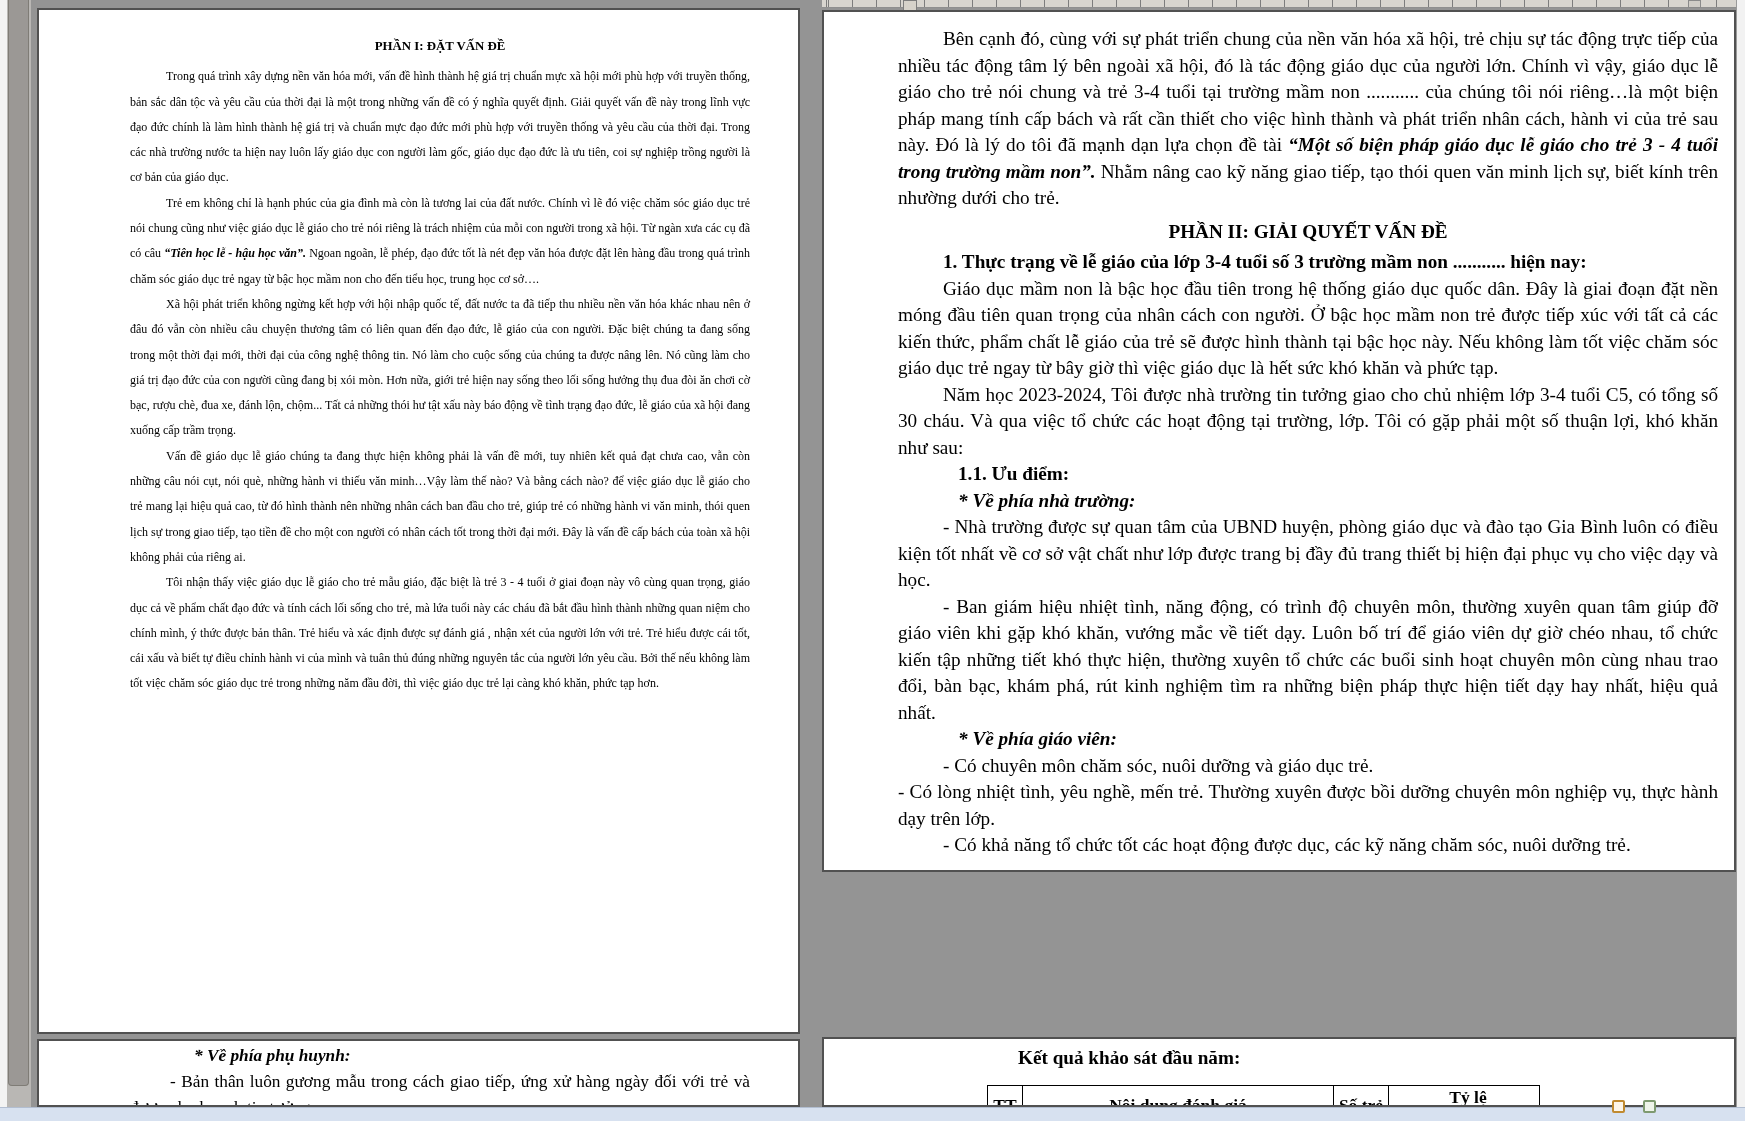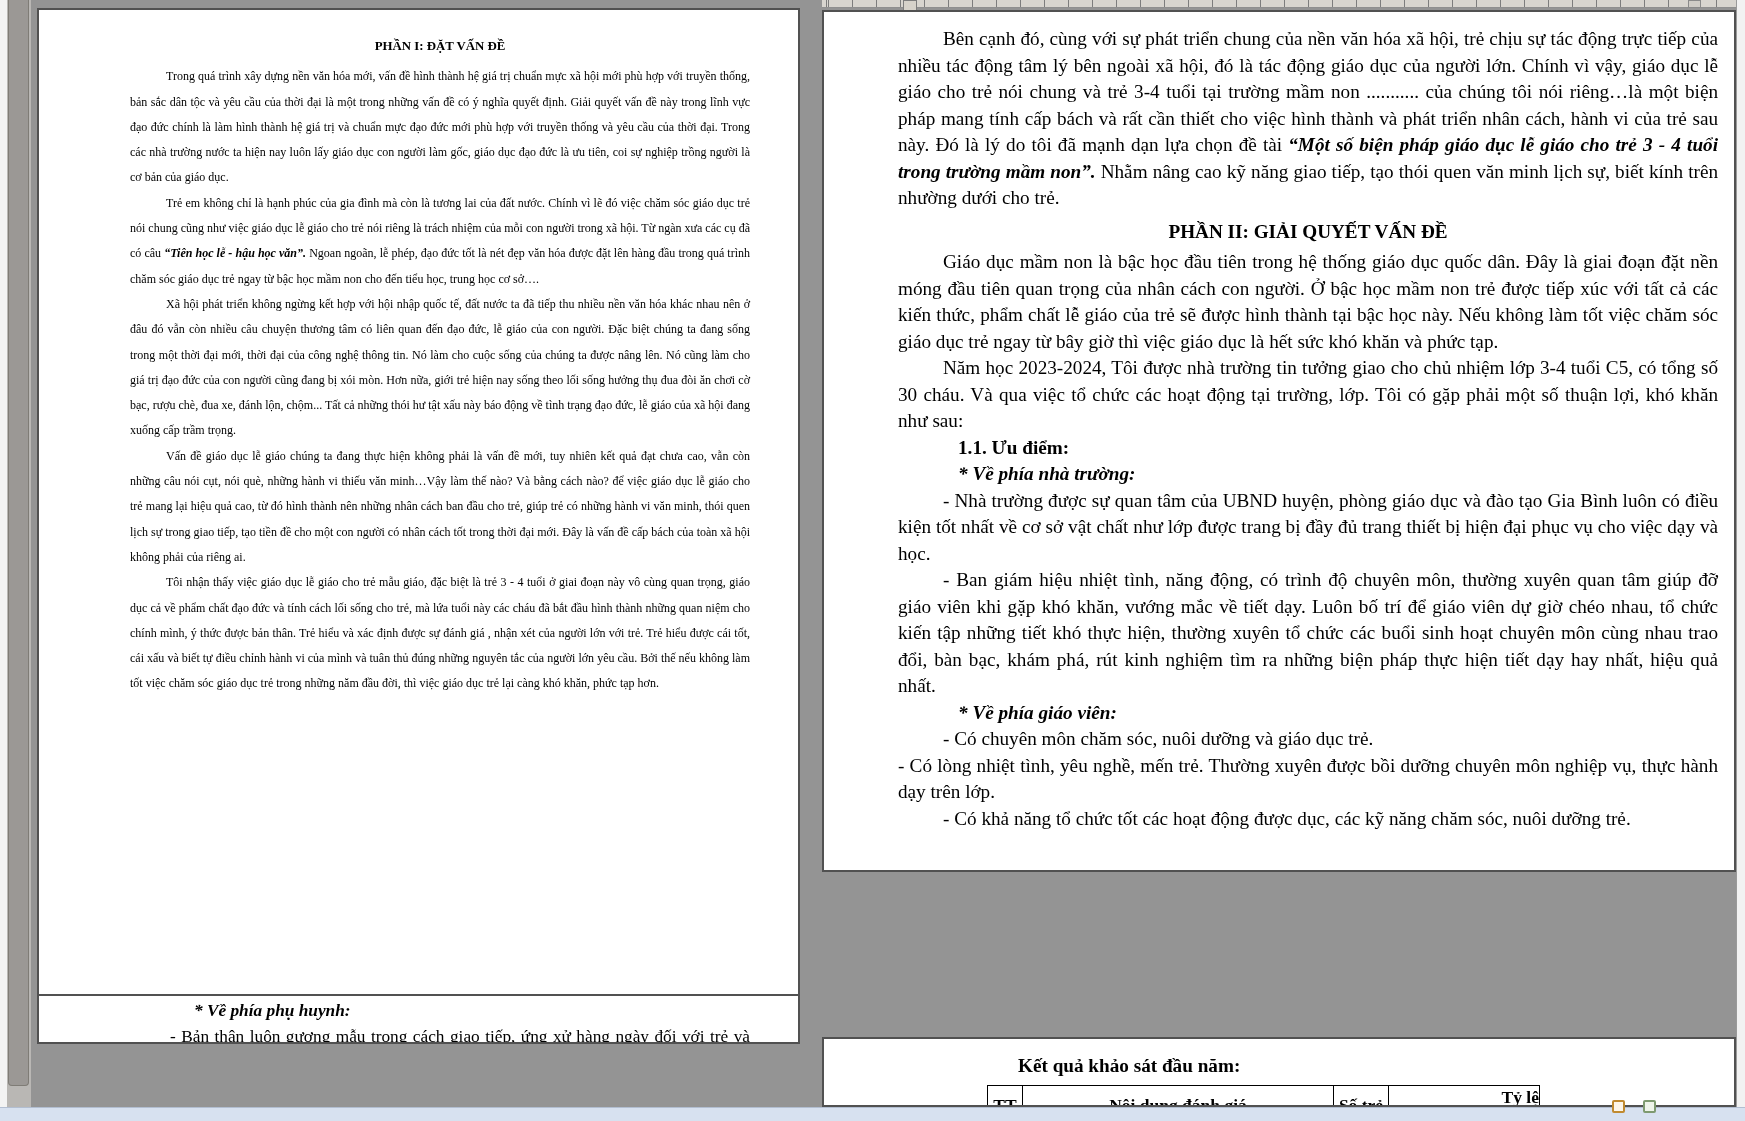--- a/index.html
+++ b/index.html
@@ -31,48 +31,48 @@
     position:absolute;left:903px;top:0;width:14px;height:12px;
     background:#d6d2ca;border:1px solid #7d7d7d;box-sizing:border-box;
   }
   .ruler-box{
     position:absolute;left:1688px;top:0;width:13px;height:8px;
     background:#cfccc6;border:1px solid #8a8a8a;box-sizing:border-box;
   }
   
   .page{position:absolute;background:#fff;border:2px solid #515151;box-sizing:border-box;overflow:hidden;}
   #pageA{left:37px;top:8px;width:763px;height:1026px;}
-  #pageC{left:37px;top:994px;width:763px;height:50px;text-decoration:underline;}
+  #pageC{left:37px;top:1039px;width:763px;height:68px;text-decoration:underline;}
   #pageB{left:822px;top:10px;width:914px;height:862px;}
   #pageD{left:822px;top:1037px;width:914px;height:70px;}
   .content{position:absolute;}
   #contentA{left:91px;top:24px;width:620px;font-size:12px;line-height:25.3px;--ind:36px;--indlg:64px;}
   #contentC{left:91px;top:2px;width:620px;font-size:17.3px;line-height:26px;--ind:40px;--indlg:64px;}
   #contentB{left:74px;top:14px;width:820px;font-size:19.2px;line-height:26.5px;--ind:45px;--indlg:60px;}
   #contentD{left:74px;top:6px;width:820px;font-size:19.2px;line-height:26.5px;--ind:45px;--indlg:60px;}
   
   .par{margin:0;text-align:justify;}
   .par.ind{text-indent:var(--ind);}
   .par.ind-lg{text-indent:var(--indlg);}
   .par.p-b{font-weight:bold;}
   .par.title{text-align:center;font-weight:bold;font-size:1.07em;margin-bottom:5px;text-indent:0;}
   .par.center-b{text-align:center;font-weight:bold;margin:7px 0 4px;text-indent:0;}
   .r-bi{font-weight:bold;font-style:italic;}
   
-  .survey-heading{font-weight:bold;text-indent:120px;text-align:left;margin-top:8px;}
+  .survey-heading{font-weight:bold;text-indent:120px;text-align:left;}
   .survey-table{
     position:absolute;left:163px;top:46px;width:553px;height:26px;
     border:1px solid #000;box-sizing:border-box;display:flex;overflow:hidden;
     font-size:17.5px;line-height:18px;font-weight:bold;
   }
   .survey-table .cell{border-right:1px solid #000;box-sizing:border-box;padding-top:10px;text-align:center;}
   .survey-table .c1{width:35px;}
   .survey-table .c2{width:311px;}
   .survey-table .c3{width:55px;}
-  .survey-table .c4{flex:1;border-right:none;padding:0;position:relative;text-align:right;}
+  .survey-table .c4{flex:1;border-right:none;padding:0;position:relative;text-align:center;}
   .survey-table .c4 .sub{height:21px;border-bottom:1px solid #000;box-sizing:border-box;padding:2px 0 0 8px;}
   
   .taskbar{position:absolute;left:0;top:1107px;width:1745px;height:14px;background:#d7e1f0;border-top:1px solid #b2bed1;box-sizing:border-box;}
   .ticon{position:absolute;width:13px;height:13px;border-radius:2px;box-sizing:border-box;background:#fdf6ea;}
   #ticon1{left:1612px;top:1100px;border:2px solid #c08a30;}
   #ticon2{left:1643px;top:1100px;border:2px solid #7e9a70;background:#eef4ea;}
 </style>
 </head>
 <body>
 
@@ -102,20 +102,21 @@
     <div class="content" id="contentC">
         <div class="par ind-lg"><span class="r-bi">* Về phía phụ huynh:</span></div>
         <div class="par ind"><span>- Bản thân luôn gương mẫu trong cách giao tiếp, ứng xử hàng ngày đối với trẻ và được phụ huynh tin tưởng</span></div>
       </div>
   </div>
 
   <div class="page" id="pageB">
     <div class="content" id="contentB">
         <div class="par ind"><span>Bên cạnh đó, cùng với sự phát triển chung của nền văn hóa xã hội, trẻ chịu sự tác động trực tiếp của nhiều tác động tâm lý bên ngoài xã hội, đó là tác động giáo dục của người lớn. Chính vì vậy, giáo dục lễ giáo cho trẻ nói chung và trẻ 3-4 tuổi tại trường mầm non ........... của chúng tôi nói riêng…là một biện pháp mang tính cấp bách và rất cần thiết cho việc hình thành và phát triển nhân cách, hành vi của trẻ sau này. Đó là lý do tôi đã mạnh dạn lựa chọn đề tài </span><span class="r-bi">“Một số biện pháp giáo dục lễ giáo cho trẻ 3 - 4 tuổi trong trường mầm non”.</span><span> Nhằm nâng cao kỹ năng giao tiếp, tạo thói quen văn minh lịch sự, biết kính trên nhường dưới cho trẻ.</span></div>
         <div class="par center-b"><span>PHẦN II: GIẢI QUYẾT VẤN ĐỀ</span></div>
+        <div class="par ind p-b"><span>1. Thực trạng về lễ giáo của lớp 3-4 tuổi số 3 trường mầm non ........... hiện nay:</span></div>
         <div class="par ind"><span>Giáo dục mầm non là bậc học đầu tiên trong hệ thống giáo dục quốc dân. Đây là giai đoạn đặt nền móng đầu tiên quan trọng của nhân cách con người. Ở bậc học mầm non trẻ được tiếp xúc với tất cả các kiến thức, phẩm chất lễ giáo của trẻ sẽ được hình thành tại bậc học này. Nếu không làm tốt việc chăm sóc giáo dục trẻ ngay từ bây giờ thì việc giáo dục là hết sức khó khăn và phức tạp.</span></div>
         <div class="par ind"><span>Năm học 2023-2024, Tôi được nhà trường tin tưởng giao cho chủ nhiệm lớp 3-4 tuổi C5, có tổng số 30 cháu. Và qua việc tổ chức các hoạt động tại trường, lớp. Tôi có gặp phải một số thuận lợi, khó khăn như sau:</span></div>
         <div class="par ind-lg p-b"><span>1.1. Ưu điểm:</span></div>
         <div class="par ind-lg"><span class="r-bi">* Về phía nhà trường:</span></div>
         <div class="par ind"><span>- Nhà trường được sự quan tâm của UBND huyện, phòng giáo dục và đào tạo Gia Bình luôn có điều kiện tốt nhất về cơ sở vật chất như lớp được trang bị đầy đủ trang thiết bị hiện đại phục vụ cho việc dạy và học.</span></div>
         <div class="par ind"><span>- Ban giám hiệu nhiệt tình, năng động, có trình độ chuyên môn, thường xuyên quan tâm giúp đỡ giáo viên khi gặp khó khăn, vướng mắc về tiết dạy. Luôn bố trí để giáo viên dự giờ chéo nhau, tổ chức kiến tập những tiết khó thực hiện, thường xuyên tổ chức các buổi sinh hoạt chuyên môn cùng nhau trao đổi, bàn bạc, khám phá, rút kinh nghiệm tìm ra những biện pháp thực hiện tiết dạy hay nhất, hiệu quả nhất.</span></div>
         <div class="par ind-lg"><span class="r-bi">* Về phía giáo viên:</span></div>
         <div class="par ind"><span>- Có chuyên môn chăm sóc, nuôi dưỡng và giáo dục trẻ.</span></div>
         <div class="par"><span>- Có lòng nhiệt tình, yêu nghề, mến trẻ. Thường xuyên được bồi dưỡng chuyên môn nghiệp vụ, thực hành dạy trên lớp.</span></div>
         <div class="par ind"><span>- Có khả năng tổ chức tốt các hoạt động được dục, các kỹ năng chăm sóc, nuôi dưỡng trẻ.</span></div>

